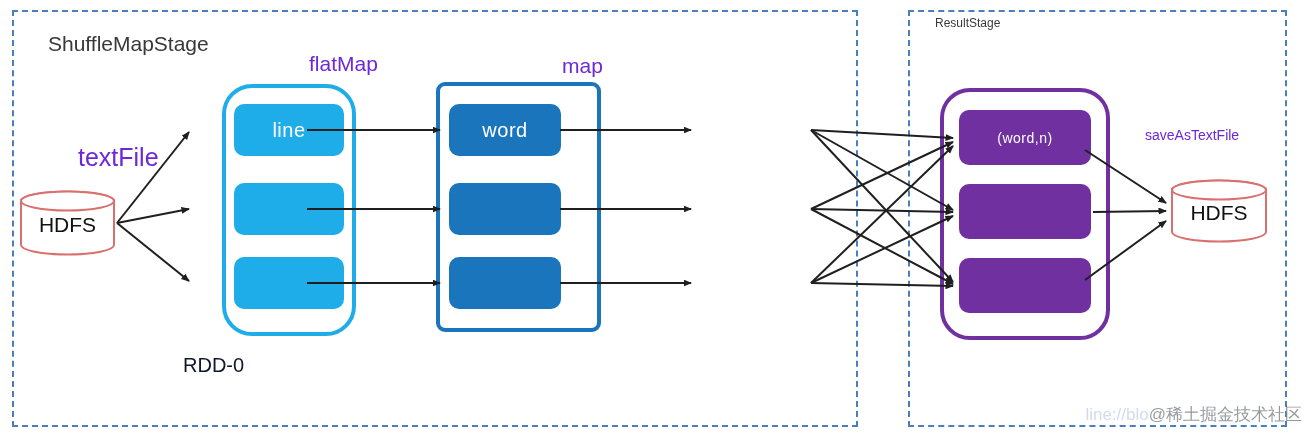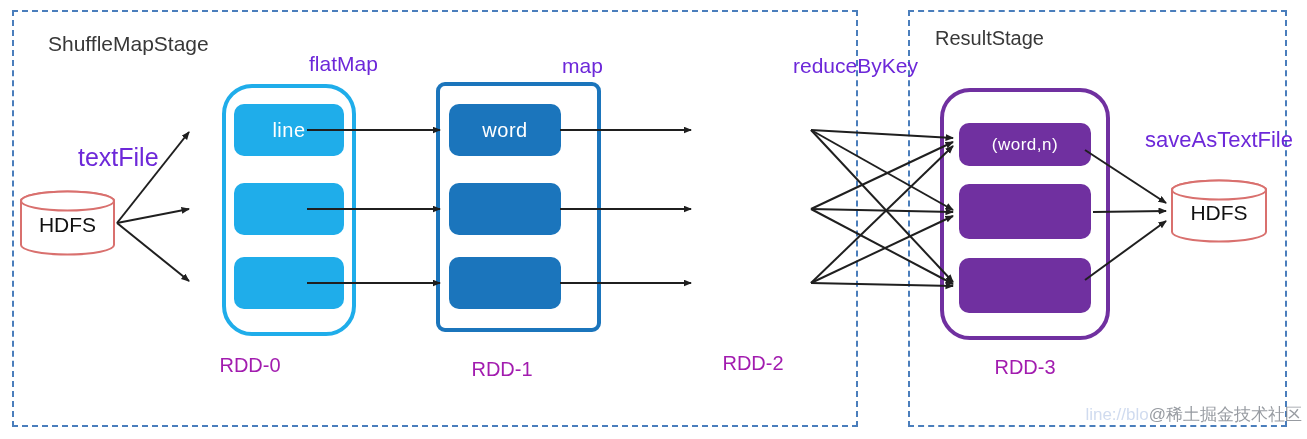--- a/index.html
+++ b/index.html
@@ -50,22 +50,22 @@
   .rdd0 .block { background: #1fadea; }
   .rdd1 { border-color: #1b75bc; }
   .rdd1 .block { background: #1b75bc; }
   .rdd2 { border-color: #23ac4b; }
   .rdd2 .block { background: #23ac4b; }
   .rdd3 { border-color: #7030a0; }
   .rdd3 .block { background: #7030a0; }
   .rdd-label {
     position: absolute;
     font-size: 20px;
-    color: #a21caf;
-    text-align: center;
+    color: #0f172a;
+    text-align: left;
     z-index: 2;
   }
   .hdfs-label {
     position: absolute;
     font-size: 21px;
     color: #111111;
     text-align: center;
     z-index: 4;
   }
   svg.overlay {
@@ -90,51 +90,47 @@
 </style>
 </head>
 <body>
 
 <div class="canvas">
 
   <div class="stage" style="left:12px; top:10px; width:846px; height:417px;">
     <div class="stage-label" style="left:34px; top:20px;text-align:right;">ShuffleMapStage</div>
   </div>
   <div class="stage" style="left:908px; top:10px; width:379px; height:417px;">
-    <div class="stage-label" style="left:25px; top:15px; font-size:20px;">ResultStage</div>
+    <div class="stage-label" style="left:25px; top:4px; font-size:12px;">ResultStage</div>
   </div>
 
   <div class="op-label" style="left:78px; top:143px; font-size:25px;">textFile</div>
   <div class="op-label" style="left:309px; top:52px;">flatMap</div>
   <div class="op-label" style="left:562px; top:54px;">map</div>
-  <div class="op-label" style="left:793px; top:54px;">reduceByKey</div>
-  <div class="op-label" style="left:1145px; top:127px; font-size:22px;">saveAsTextFile</div>
+  <div class="op-label" style="left:1145px; top:127px; font-size:14px;">saveAsTextFile</div>
 
   <div class="rdd rdd0" style="left:183px; top:84px; width:134px; height:252px;">
     <div class="block" style="left:8px; top:16px; width:110px; height:52px;">line</div>
     <div class="block" style="left:8px; top:95px; width:110px; height:52px;"></div>
     <div class="block" style="left:8px; top:169px; width:110px; height:52px;"></div>
   </div>
   <div class="rdd-label" style="left:183px; top:354px; width:134px;">RDD-0</div>
 
   <div class="rdd rdd1" style="left:436px; top:82px; width:165px; height:250px;border-radius:9px;">
     <div class="block" style="left:9px; top:18px; width:112px; height:52px;">word</div>
     <div class="block" style="left:9px; top:97px; width:112px; height:52px;"></div>
     <div class="block" style="left:9px; top:171px; width:112px; height:52px;"></div>
   </div>
-  <div class="rdd-label" style="left:433px; top:358px; width:138px;">RDD-1</div>
 
-  <div class="rdd-label" style="left:686px; top:352px; width:134px;">RDD-2</div>
 
   <div class="rdd rdd3" style="left:940px; top:88px; width:170px; height:252px;">
-    <div class="block" style="left:15px; top:18px; width:132px; height:43px; font-size:17px;margin-top:13px;">(word,n)</div>
+    <div class="block" style="left:15px; top:18px; width:132px; height:55px; font-size:14px;">(word,n)</div>
     <div class="block" style="left:15px; top:92px; width:132px; height:55px;"></div>
     <div class="block" style="left:15px; top:166px; width:132px; height:55px;"></div>
   </div>
-  <div class="rdd-label" style="left:940px; top:356px; width:170px;">RDD-3</div>
 
   <div class="hdfs-label" style="left:21px; top:213px; width:93px;">HDFS</div>
   <div class="hdfs-label" style="left:1172px; top:201px; width:94px;">HDFS</div>
 
   <svg class="overlay" viewBox="0 0 1307 439" xmlns="http://www.w3.org/2000/svg">
     <defs>
       <marker id="ah" markerWidth="10" markerHeight="9" refX="7.5" refY="3.5" orient="auto" markerUnits="userSpaceOnUse">
         <path d="M0,0 L8.5,3.5 L0,7 Z" fill="#1f1f1f"></path>
       </marker>
     </defs>

